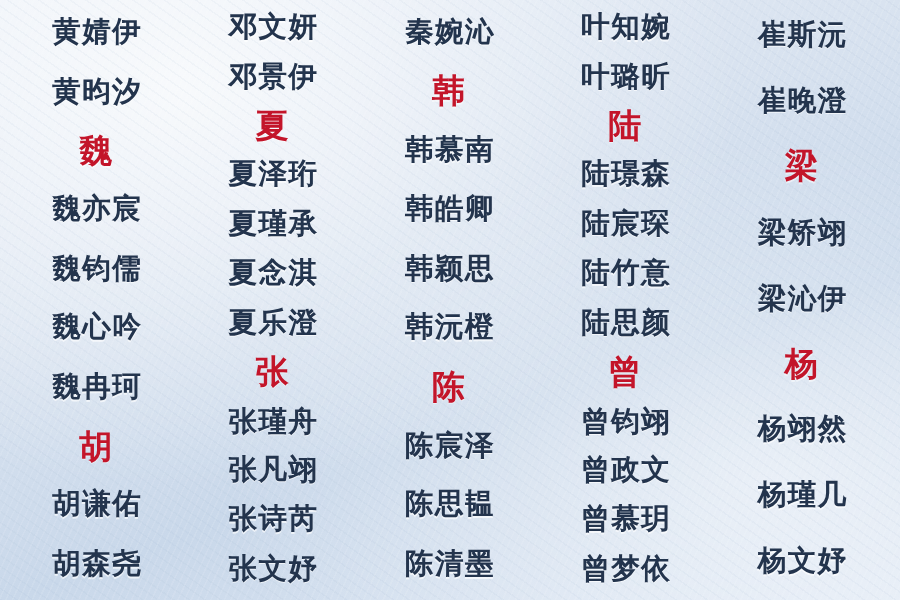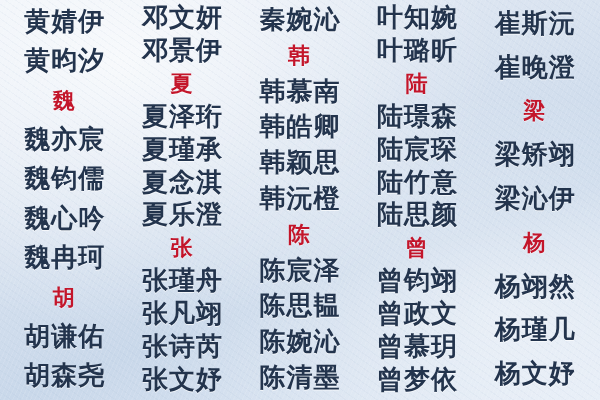--- a/index.html
+++ b/index.html
@@ -49,21 +49,21 @@
   }
   .cell {
     flex: 1 1 0;
     display: flex;
     align-items: center;
     justify-content: center;
     width: 100%;
     line-height: 1;
   }
   .name {
-    font-size: 26px;
+    font-size: 19px;
     color: #23344d;
     letter-spacing: 1px;
     font-weight: 600;
     text-shadow: 0 1px 0 rgba(255,255,255,0.65);
     white-space: nowrap;
   }
   .surname {
     font-size: 22px;
     color: #c3152a;
     font-weight: 700;
@@ -173,23 +173,20 @@
       <div class="cell header">
           <span class="surname">陈</span>
         </div>
       <div class="cell">
           <span class="name">陈宸泽</span>
         </div>
       <div class="cell">
           <span class="name">陈思韫</span>
         </div>
       <div class="cell">
-          <span class="name">陈婉沁</span>
-        </div>
-      <div class="cell">
           <span class="name">陈清墨</span>
         </div>
     </div>
 
     <div class="col">
       <div class="cell">
           <span class="name">叶知婉</span>
         </div>
       <div class="cell">
           <span class="name">叶璐昕</span>

